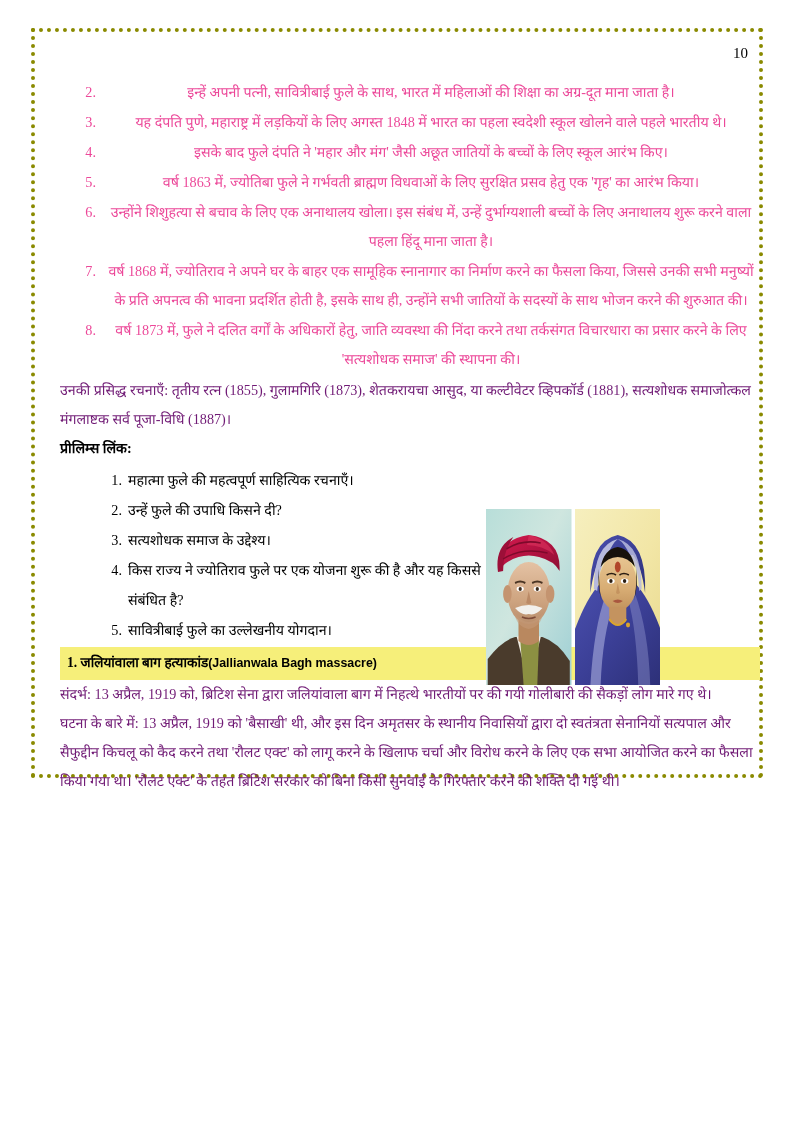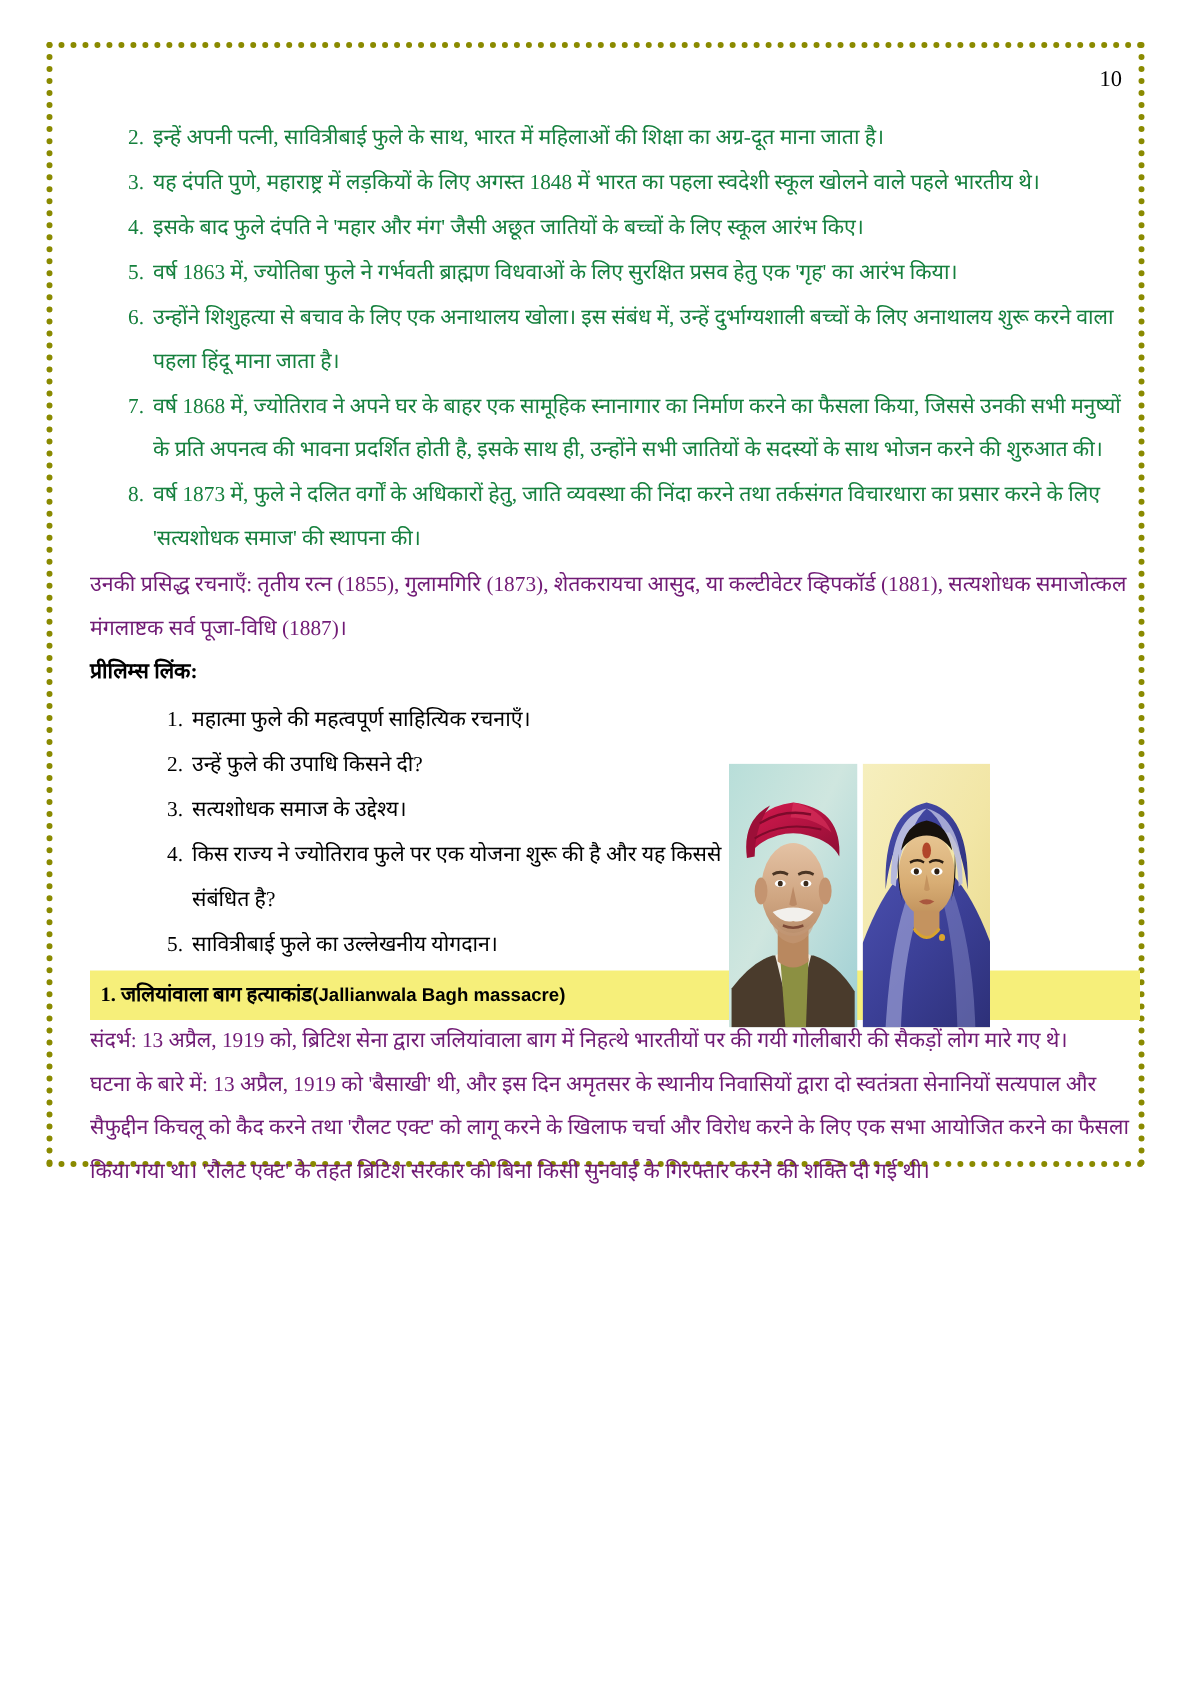--- a/index.html
+++ b/index.html
@@ -48,22 +48,22 @@
     margin: 0;
     padding: 0 0 0 42px;
     list-style: none;
     counter-reset: factno 1;
   }
   ol.facts > li {
     position: relative;
     counter-increment: factno;
     font-size: 14.2px;
     line-height: 29px;
-    color: #15803d;
-    text-align: left;
+    color: #ec4899;
+    text-align: center;
     margin: 0 0 1px 0;
   }
   ol.facts > li::before {
     content: counter(factno) ".";
     position: absolute;
     left: -28px;
     width: 22px;
     text-align: right;
     font-size: 14.2px;
   }

